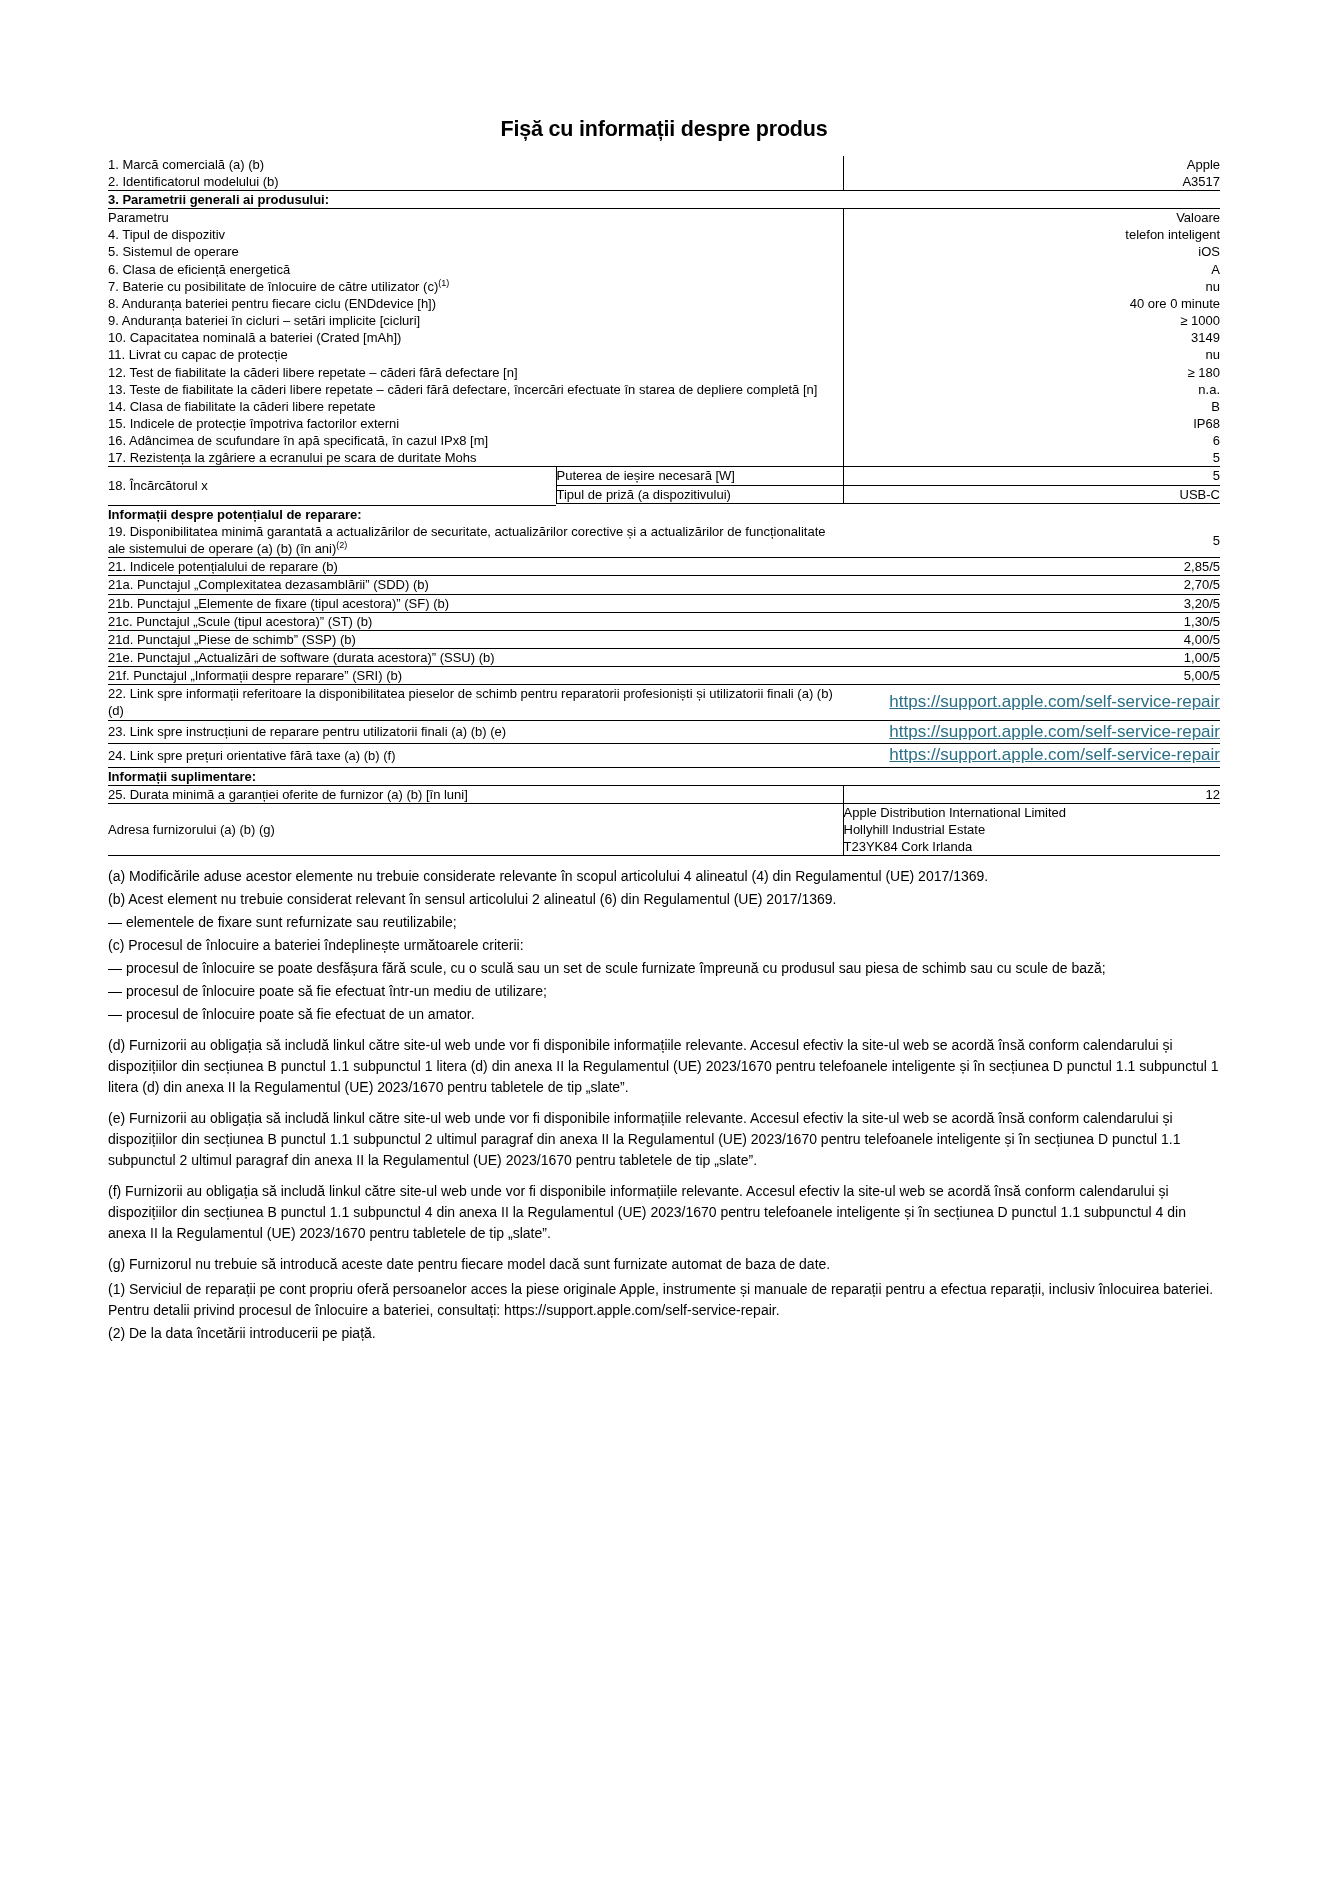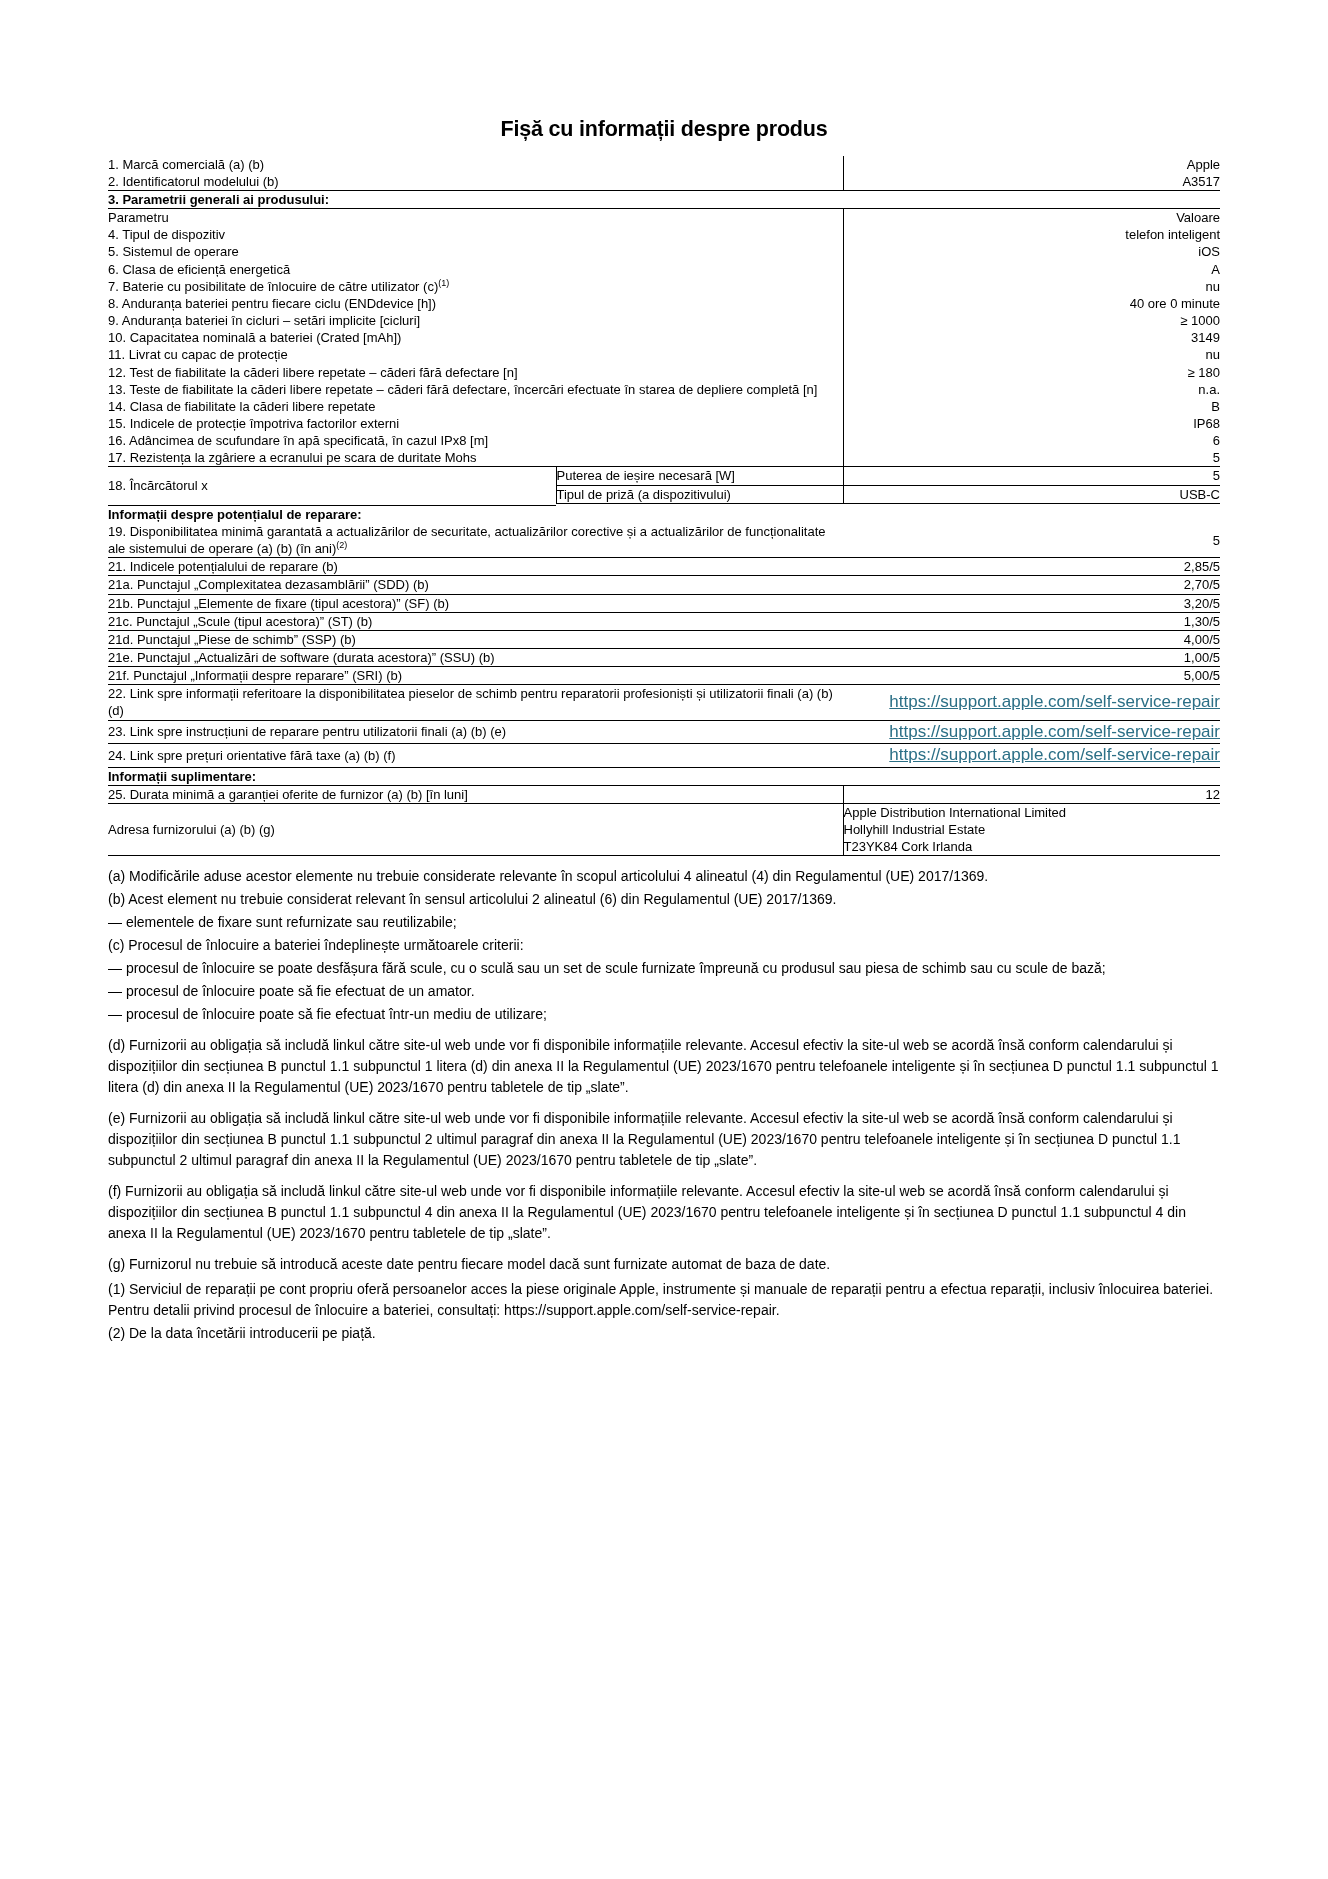--- a/index.html
+++ b/index.html
@@ -352,22 +352,22 @@
         </tr>
       </tbody>
     </table>
 
     <div class="footnotes">
       <p class="fn tight">(a) Modificările aduse acestor elemente nu trebuie considerate relevante în scopul articolului 4 alineatul (4) din Regulamentul (UE) 2017/1369.</p>
       <p class="fn tight">(b) Acest element nu trebuie considerat relevant în sensul articolului 2 alineatul (6) din Regulamentul (UE) 2017/1369.</p>
       <p class="fn tight">— elementele de fixare sunt refurnizate sau reutilizabile;</p>
       <p class="fn tight">(c) Procesul de înlocuire a bateriei îndeplinește următoarele criterii:</p>
       <p class="fn tight">— procesul de înlocuire se poate desfășura fără scule, cu o sculă sau un set de scule furnizate împreună cu produsul sau piesa de schimb sau cu scule de bază;</p>
+      <p class="fn tight">— procesul de înlocuire poate să fie efectuat într-un mediu de utilizare;</p>
       <p class="fn tight">— procesul de înlocuire poate să fie efectuat de un amator.</p>
-      <p class="fn tight">— procesul de înlocuire poate să fie efectuat într-un mediu de utilizare;</p>
       <p class="fn gap">(d) Furnizorii au obligația să includă linkul către site-ul web unde vor fi disponibile informațiile relevante. Accesul efectiv la site-ul web se acordă însă conform calendarului și dispozițiilor din secțiunea B punctul 1.1 subpunctul 1 litera (d) din anexa II la Regulamentul (UE) 2023/1670 pentru telefoanele inteligente și în secțiunea D punctul 1.1 subpunctul 1 litera (d) din anexa II la Regulamentul (UE) 2023/1670 pentru tabletele de tip „slate”.</p>
       <p class="fn gap">(e) Furnizorii au obligația să includă linkul către site-ul web unde vor fi disponibile informațiile relevante. Accesul efectiv la site-ul web se acordă însă conform calendarului și dispozițiilor din secțiunea B punctul 1.1 subpunctul 2 ultimul paragraf din anexa II la Regulamentul (UE) 2023/1670 pentru telefoanele inteligente și în secțiunea D punctul 1.1 subpunctul 2 ultimul paragraf din anexa II la Regulamentul (UE) 2023/1670 pentru tabletele de tip „slate”.</p>
       <p class="fn gap">(f) Furnizorii au obligația să includă linkul către site-ul web unde vor fi disponibile informațiile relevante. Accesul efectiv la site-ul web se acordă însă conform calendarului și dispozițiilor din secțiunea B punctul 1.1 subpunctul 4 din anexa II la Regulamentul (UE) 2023/1670 pentru telefoanele inteligente și în secțiunea D punctul 1.1 subpunctul 4 din anexa II la Regulamentul (UE) 2023/1670 pentru tabletele de tip „slate”.</p>
       <p class="fn gap">(g) Furnizorul nu trebuie să introducă aceste date pentru fiecare model dacă sunt furnizate automat de baza de date.</p>
       <p class="fn tight">(1) Serviciul de reparații pe cont propriu oferă persoanelor acces la piese originale Apple, instrumente și manuale de reparații pentru a efectua reparații, inclusiv înlocuirea bateriei. Pentru detalii privind procesul de înlocuire a bateriei, consultați: https://support.apple.com/self-service-repair.</p>
       <p class="fn tight">(2) De la data încetării introducerii pe piață.</p>
     </div>
 
   </div>
 </div>

